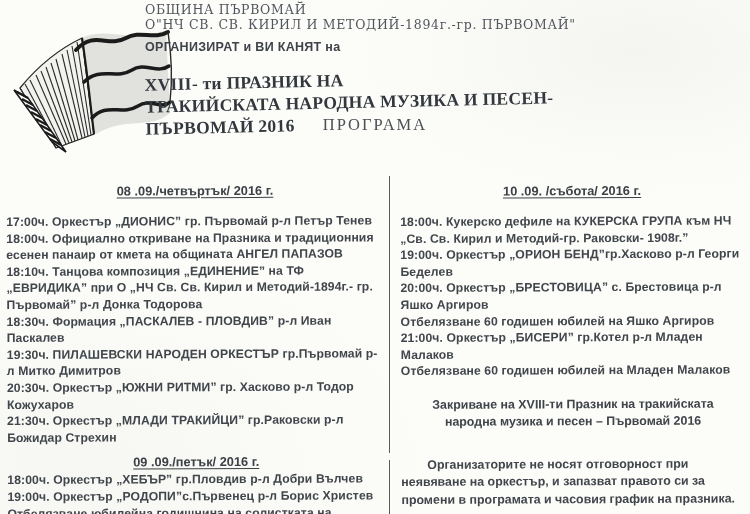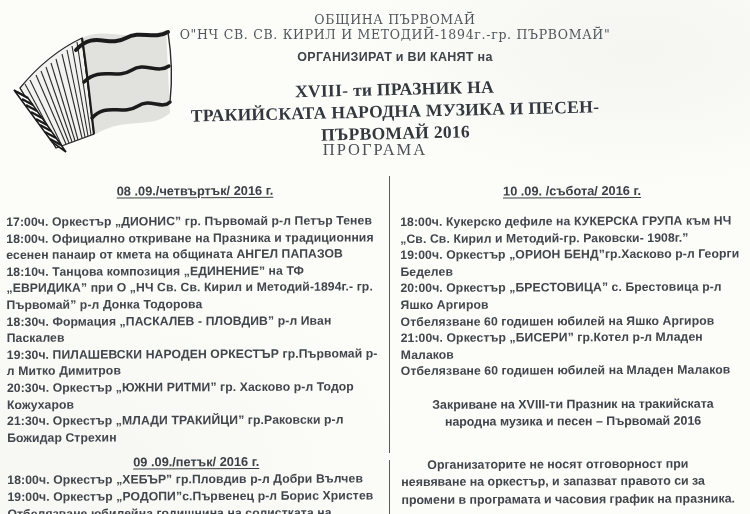--- a/index.html
+++ b/index.html
@@ -6,36 +6,36 @@
   .page{
     position:relative; width:750px; height:514px; overflow:hidden;
     background:#fcfcf9;
     background-image:
       radial-gradient(ellipse 400px 200px at 85% 10%, rgba(210,210,205,.18), transparent 70%),
       radial-gradient(ellipse 500px 300px at 10% 90%, rgba(215,215,210,.15), transparent 70%);
     font-family:"Liberation Sans", sans-serif;
     color:#41464c;
   }
   .accordion{position:absolute; left:6px; top:18px; width:170px; height:145px;}
-  .org-header{position:absolute; left:145px; top:12px; width:500px; text-align:center;}
+  .org-header{position:absolute; left:145px; top:2px; width:500px; }
   .org-line{
     font-family:"DejaVu Serif", serif; font-size:12.5px; letter-spacing:.7px;
     color:#51565d; line-height:15px; white-space:nowrap;
   }
   .invite{
     margin-top:8px; font-weight:bold; font-size:12.5px; color:#3e4349;
     letter-spacing:.3px;
   }
   .title-block{
     margin-top:14px; transform:rotate(-1.3deg); transform-origin:center;
     font-family:"Liberation Serif", serif; font-weight:bold; font-size:17.5px;
     color:#33383f; line-height:22px; letter-spacing:.3px;
   }
   .program-label{
-    position:absolute; left:125px; top:140px; width:500px; text-align:center;
+    position:absolute; left:125px; top:115px; width:500px; text-align:center;
     font-family:"Liberation Serif", serif; font-size:16.5px; letter-spacing:2px;
     color:#4b5057;
   }
   .divider{
     position:absolute; left:389px; top:176px; width:1px; height:338px;
     background:linear-gradient(#585c61 0 82%, transparent 82% 84%, #585c61 84% 100%);
   }
   .col{position:absolute; top:184px; transform:rotate(-0.25deg); transform-origin:left top;}
   .col.left{left:6px;  width:378px;}
   .col.right{left:400px; width:344px;}

